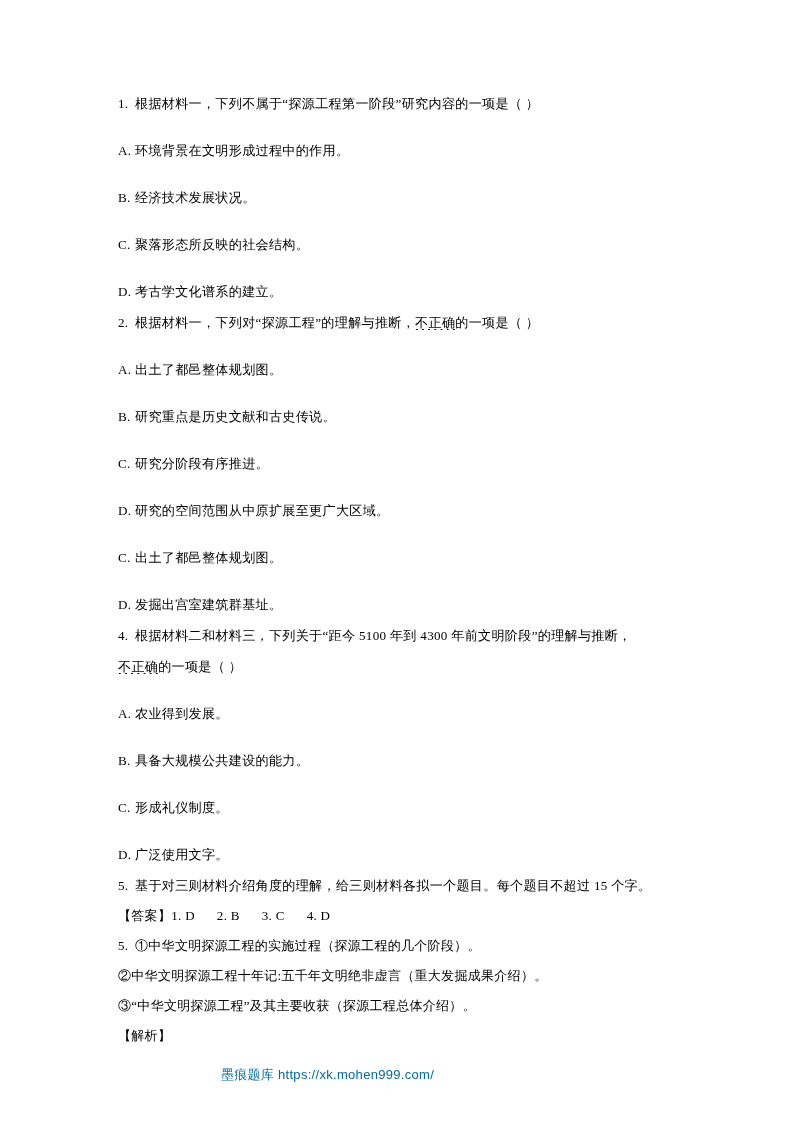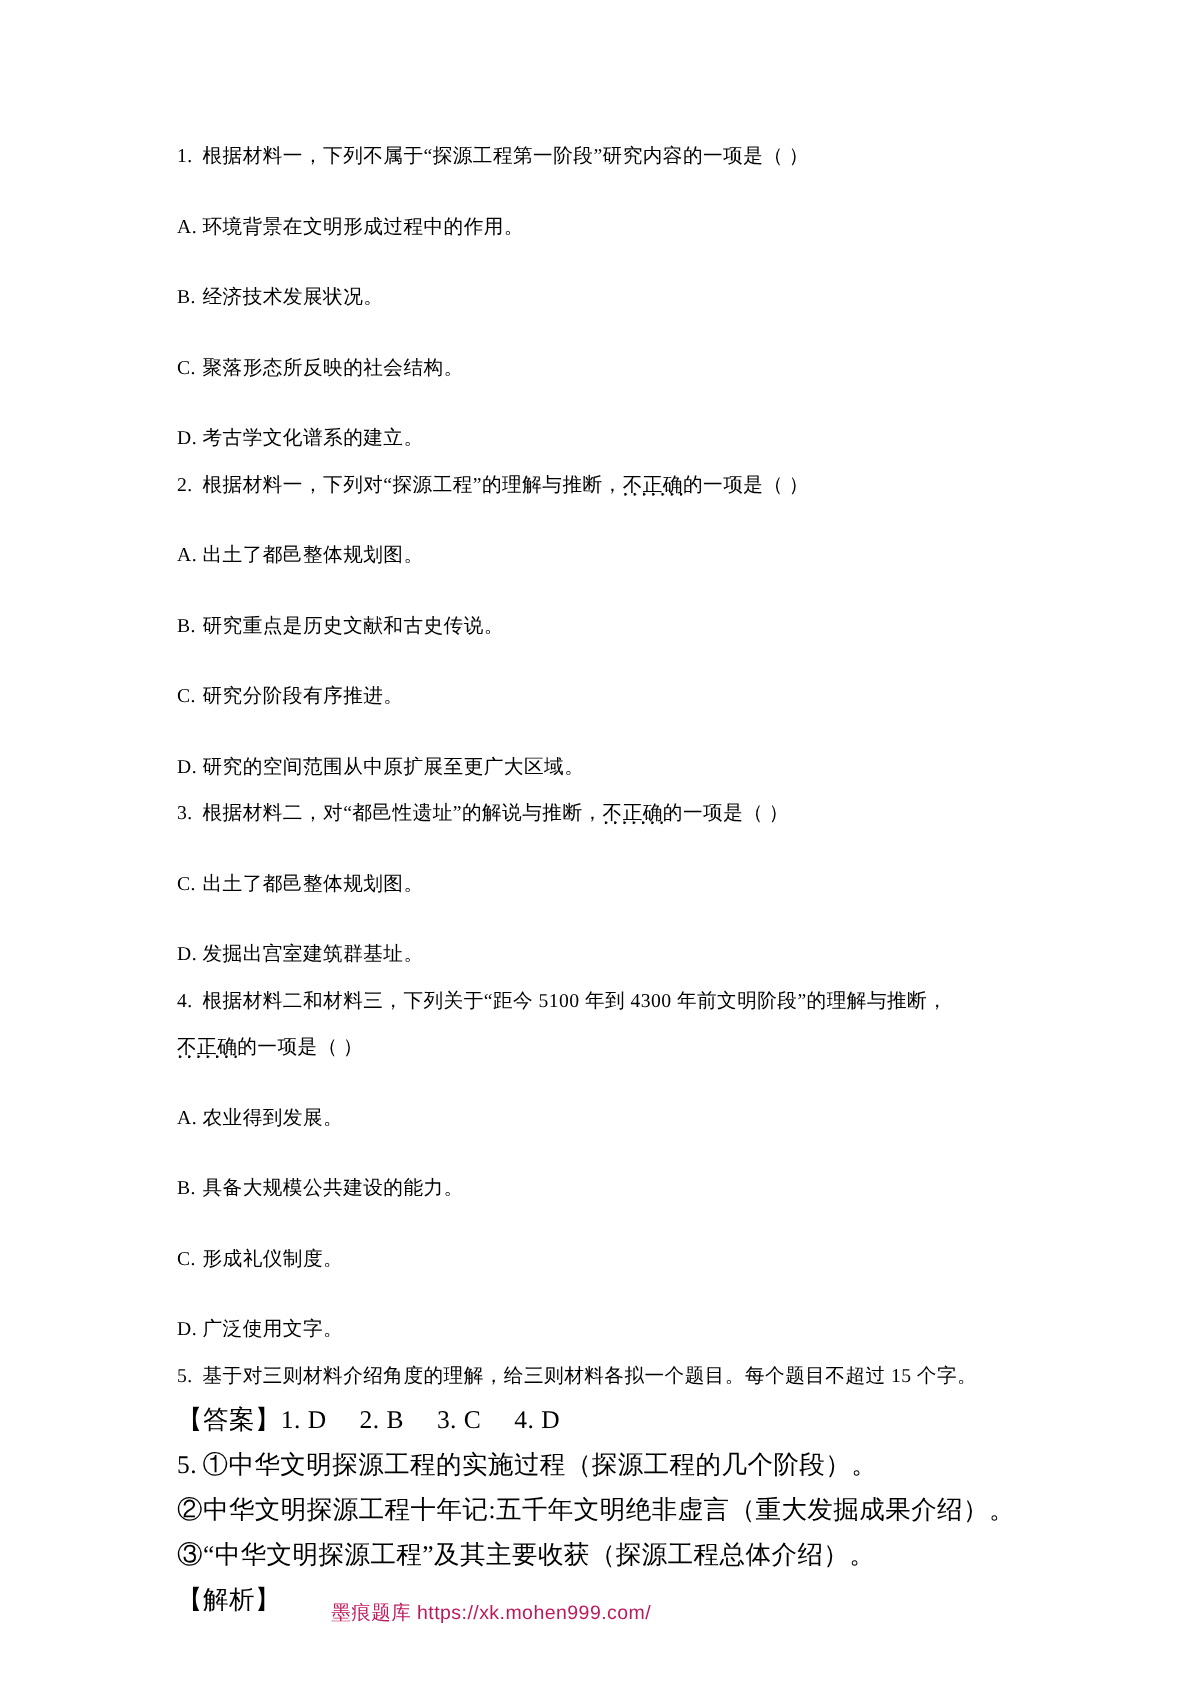--- a/index.html
+++ b/index.html
@@ -52,21 +52,21 @@
   }
   .num {
     display: inline-block;
     min-width: 17px;
   }
   .optlbl {
     display: inline-block;
     min-width: 17px;
   }
   .ans-line {
-    font-size: 17px;
+    font-size: 13px;
     line-height: 30px;
     letter-spacing: 0.3px;
   }
   .ans-gap {
     display: inline-block;
     width: 22px;
   }
   .dotted {
     position: relative;
   }
@@ -81,21 +81,21 @@
     background-size: 6.2px 3px;
     background-repeat: repeat-x;
   }
   .watermark {
     position: absolute;
     left: 0;
     top: 1066px;
     width: 655px;
     text-align: center;
     font-size: 13px;
-    color: #be185d;
+    color: #0369a1;
     font-family: "Liberation Sans", sans-serif;
     letter-spacing: 0.3px;
   }
   .wrap-q4 {
     font-size: 13.1px;
     line-height: 31px;
     letter-spacing: 0.3px;
   }
 </style>
 </head>
@@ -130,23 +130,20 @@
     <p class="opt-line">
       <span class="optlbl">B.</span><span>研究重点是历史文献和古史传说。</span>
     </p>
     <p class="opt-line">
       <span class="optlbl">C.</span><span>研究分阶段有序推进。</span>
     </p>
     <p class="opt-line">
       <span class="optlbl">D.</span><span>研究的空间范围从中原扩展至更广大区域。</span>
     </p>
 
-    <p class="q-line">
-      <span class="num">3.</span><span>根据材料二，对“都邑性遗址”的解说与推断，</span><span class="dotted">不正确</span><span>的一项是（    ）</span>
-    </p>
     <p class="opt-line">
       <span class="optlbl">C.</span><span>出土了都邑整体规划图。</span>
     </p>
     <p class="opt-line">
       <span class="optlbl">D.</span><span>发掘出宫室建筑群基址。</span>
     </p>
 
     <p class="wrap-q4">
       <span class="num">4.</span><span>根据材料二和材料三，下列关于“距今 5100 年到 4300 年前文明阶段”的理解与推断，</span>
     </p>

